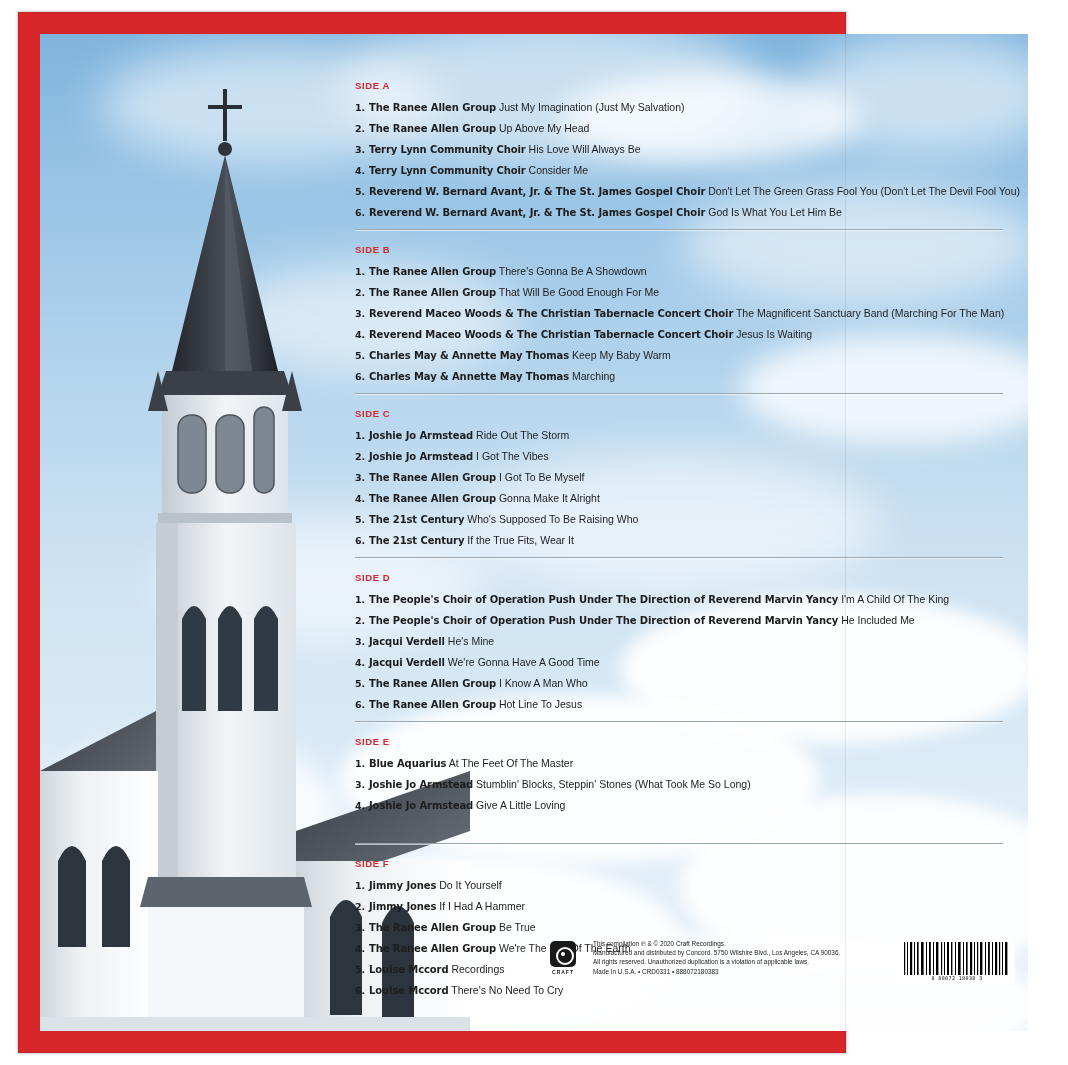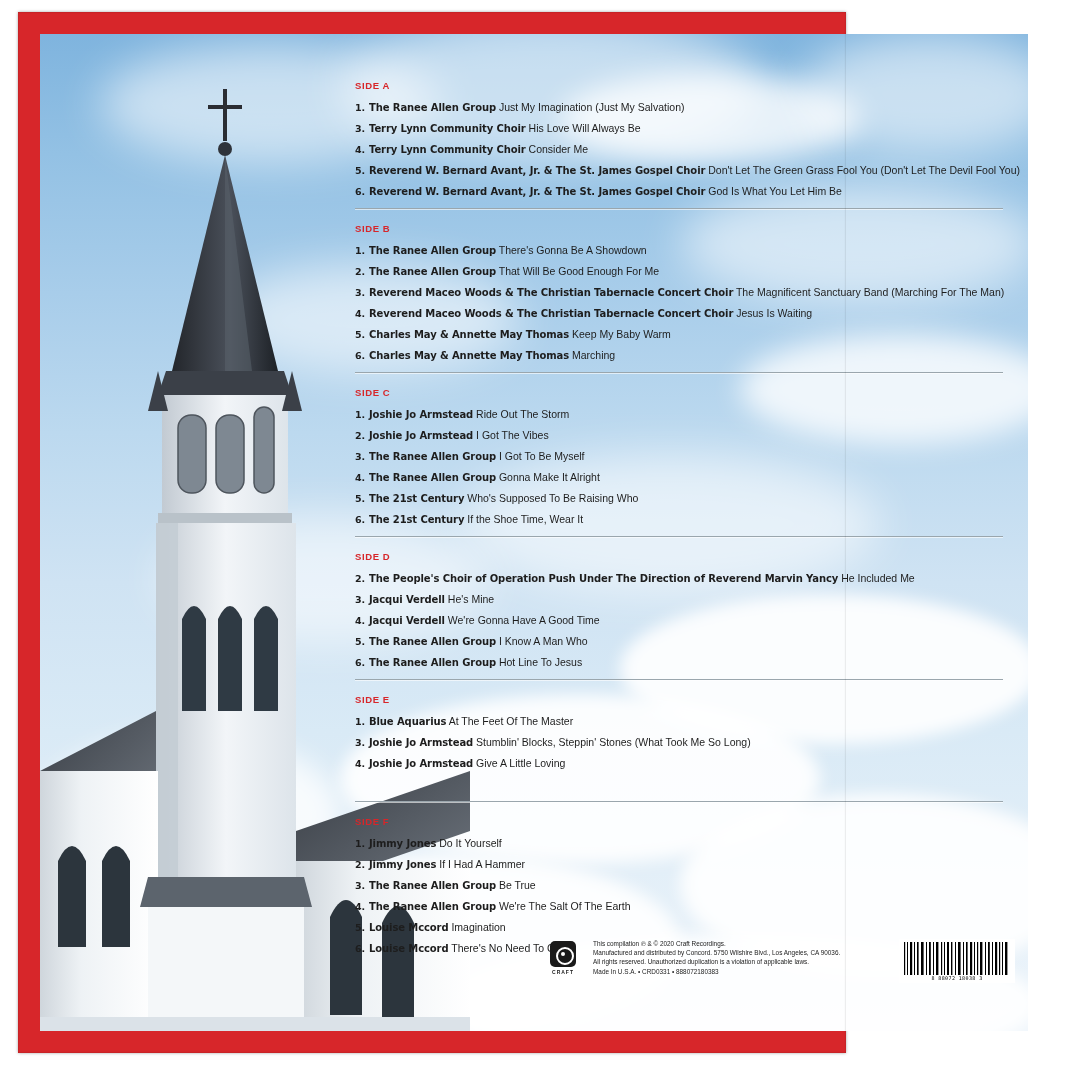--- a/index.html
+++ b/index.html
@@ -290,20 +290,21 @@
       <polygon points="100,836 272,836 264,806 108,806" fill="#5c646d"></polygon>
 
       <rect x="0" y="946" width="430" height="14" fill="#dbe2e8"></rect>
     </svg>
 
     <div id="tracklist">
 
       <div class="side-block">
         <div class="side-label">SIDE A</div>
         <div class="track"><span class="tnum">1.</span><span class="tartist">The Ranee Allen Group</span> <span class="ttitle">Just My Imagination (Just My Salvation)</span></div>
+        <div class="track"><span class="tnum">2.</span><span class="tartist">The Ranee Allen Group</span> <span class="ttitle">Up Above My Head</span></div>
         <div class="track"><span class="tnum">3.</span><span class="tartist">Terry Lynn Community Choir</span> <span class="ttitle">His Love Will Always Be</span></div>
         <div class="track"><span class="tnum">4.</span><span class="tartist">Terry Lynn Community Choir</span> <span class="ttitle">Consider Me</span></div>
         <div class="track"><span class="tnum">5.</span><span class="tartist">Reverend W. Bernard Avant, Jr. &amp; The St. James Gospel Choir</span> <span class="ttitle">Don't Let The Green Grass Fool You (Don't Let The Devil Fool You)</span></div>
         <div class="track"><span class="tnum">6.</span><span class="tartist">Reverend W. Bernard Avant, Jr. &amp; The St. James Gospel Choir</span> <span class="ttitle">God Is What You Let Him Be</span></div>
         <div class="rule"></div>
       </div>
 
       <div class="side-block">
         <div class="side-label">SIDE B</div>
         <div class="track"><span class="tnum">1.</span><span class="tartist">The Ranee Allen Group</span> <span class="ttitle">There's Gonna Be A Showdown</span></div>
@@ -315,26 +316,27 @@
         <div class="rule"></div>
       </div>
 
       <div class="side-block">
         <div class="side-label">SIDE C</div>
         <div class="track"><span class="tnum">1.</span><span class="tartist">Joshie Jo Armstead</span> <span class="ttitle">Ride Out The Storm</span></div>
         <div class="track"><span class="tnum">2.</span><span class="tartist">Joshie Jo Armstead</span> <span class="ttitle">I Got The Vibes</span></div>
         <div class="track"><span class="tnum">3.</span><span class="tartist">The Ranee Allen Group</span> <span class="ttitle">I Got To Be Myself</span></div>
         <div class="track"><span class="tnum">4.</span><span class="tartist">The Ranee Allen Group</span> <span class="ttitle">Gonna Make It Alright</span></div>
         <div class="track"><span class="tnum">5.</span><span class="tartist">The 21st Century</span> <span class="ttitle">Who's Supposed To Be Raising Who</span></div>
-        <div class="track"><span class="tnum">6.</span><span class="tartist">The 21st Century</span> <span class="ttitle">If the Shoe Time, Wear It</span></div>
+        <div class="track"><span class="tnum">6.</span><span class="tartist">The 21st Century</span> <span class="ttitle">If the True Fits, Wear It</span></div>
         <div class="rule"></div>
       </div>
 
       <div class="side-block">
         <div class="side-label">SIDE D</div>
+        <div class="track"><span class="tnum">1.</span><span class="tartist">The People's Choir of Operation Push Under The Direction of Reverend Marvin Yancy</span> <span class="ttitle">I'm A Child Of The King</span></div>
         <div class="track"><span class="tnum">2.</span><span class="tartist">The People's Choir of Operation Push Under The Direction of Reverend Marvin Yancy</span> <span class="ttitle">He Included Me</span></div>
         <div class="track"><span class="tnum">3.</span><span class="tartist">Jacqui Verdell</span> <span class="ttitle">He's Mine</span></div>
         <div class="track"><span class="tnum">4.</span><span class="tartist">Jacqui Verdell</span> <span class="ttitle">We're Gonna Have A Good Time</span></div>
         <div class="track"><span class="tnum">5.</span><span class="tartist">The Ranee Allen Group</span> <span class="ttitle">I Know A Man Who</span></div>
         <div class="track"><span class="tnum">6.</span><span class="tartist">The Ranee Allen Group</span> <span class="ttitle">Hot Line To Jesus</span></div>
         <div class="rule"></div>
       </div>
 
       <div class="side-block">
         <div class="side-label">SIDE E</div>
@@ -343,21 +345,21 @@
         <div class="track"><span class="tnum">4.</span><span class="tartist">Joshie Jo Armstead</span> <span class="ttitle">Give A Little Loving</span></div>
         <div class="rule" style="margin-top:27px;"></div>
       </div>
 
       <div class="side-block">
         <div class="side-label">SIDE F</div>
         <div class="track"><span class="tnum">1.</span><span class="tartist">Jimmy Jones</span> <span class="ttitle">Do It Yourself</span></div>
         <div class="track"><span class="tnum">2.</span><span class="tartist">Jimmy Jones</span> <span class="ttitle">If I Had A Hammer</span></div>
         <div class="track"><span class="tnum">3.</span><span class="tartist">The Ranee Allen Group</span> <span class="ttitle">Be True</span></div>
         <div class="track"><span class="tnum">4.</span><span class="tartist">The Ranee Allen Group</span> <span class="ttitle">We're The Salt Of The Earth</span></div>
-        <div class="track"><span class="tnum">5.</span><span class="tartist">Louise Mccord</span> <span class="ttitle">Imagination</span></div>
+        <div class="track"><span class="tnum">5.</span><span class="tartist">Louise Mccord</span> <span class="ttitle">Recordings</span></div>
         <div class="track"><span class="tnum">6.</span><span class="tartist">Louise Mccord</span> <span class="ttitle">There's No Need To Cry</span></div>
       </div>
 
     </div>
 
     <div id="legal-row">
 
       <div id="craft-logo">
         <div class="craft-mark"></div>
         <div class="craft-word">CRAFT</div>

